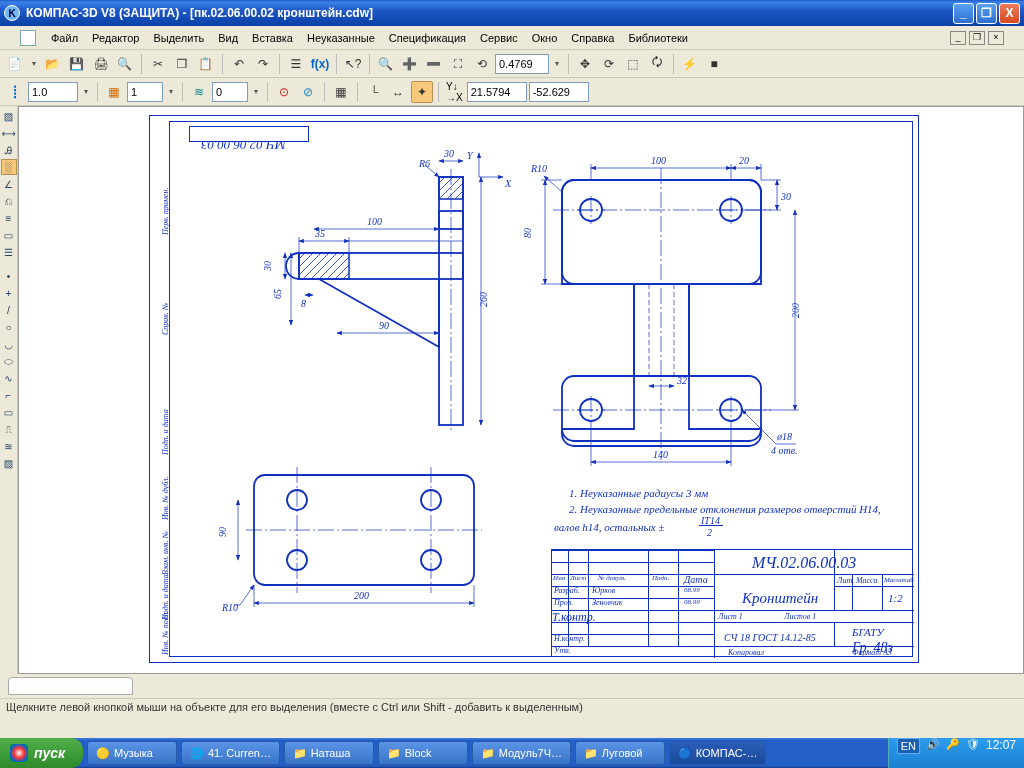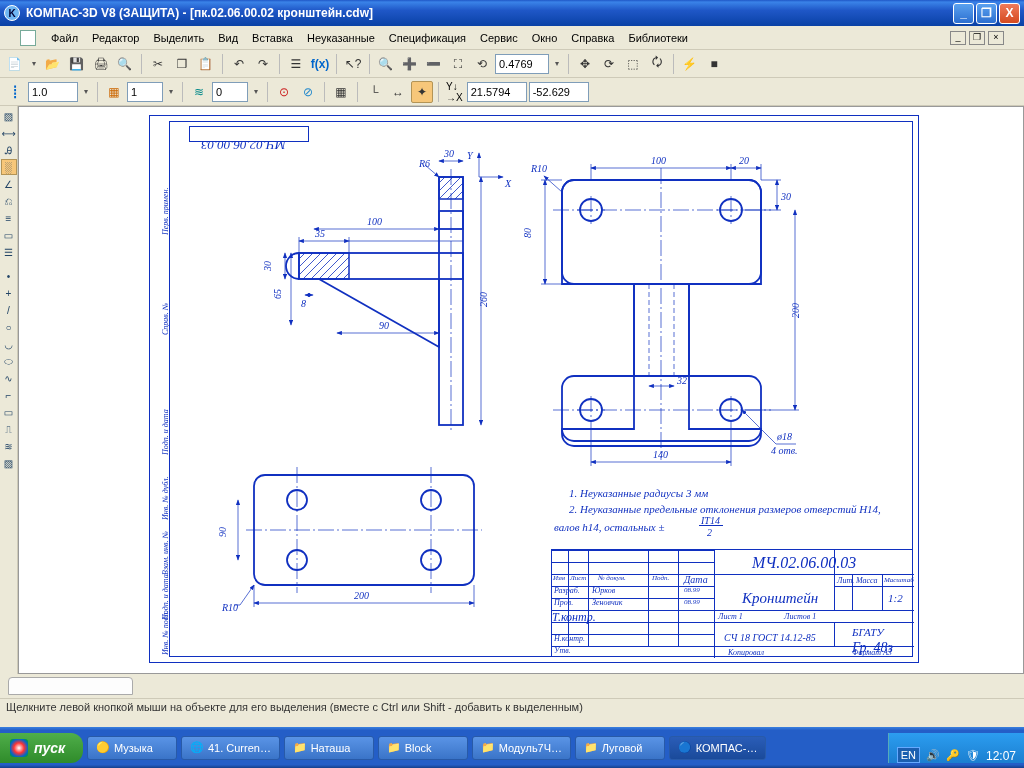--- a/index.html
+++ b/index.html
@@ -36,26 +36,26 @@
   .cadtext { position:absolute; color:#1030c0; font-family: 'Times New Roman', serif; font-style:italic; font-size:10px; white-space:nowrap; }
   .cadline { position:absolute; background:#1030c0; }
   
   .titleblock { position:absolute; right:6px; bottom:6px; width:362px; height:108px; border:1.5px solid #1030c0; border-right:none; border-bottom:none;}
   .sidebar-text { position:absolute; transform:rotate(-90deg); transform-origin:left top; color:#1030c0; font-family:'Times New Roman',serif; font-style:italic; font-size:8px; }
   .docTabs { height:24px; background:#ece9d8; padding:3px 8px; display:flex; align-items:flex-end;}
   .docTab { border:1px solid #aaa; border-top-left-radius:4px; border-top-right-radius:4px; padding:2px 60px 2px 60px; background:#fdfdfd; font-size:11px;}
   
   .statusbar { height:20px; background:#ece9d8; border-top:1px solid #cecab8; padding:2px 6px; font-size:11px; color:#333;}
   
-  .taskbar { position:absolute; bottom:0; left:0; right:0; height:41px; background:linear-gradient(#3a81e0,#245ec7 8%,#245ec7 92%,#153f8b); display:flex; align-items:center; color:#fff; font-size:11px;}
+  .taskbar { position:absolute; bottom:0; left:0; right:0; height:30px; background:linear-gradient(#3a81e0,#245ec7 8%,#245ec7 92%,#153f8b); display:flex; align-items:center; color:#fff; font-size:11px;}
   .startbtn { height:30px; padding:0 18px 0 10px; background:linear-gradient(#4fae4a,#2f8b2a); border-radius:0 12px 12px 0; display:flex; align-items:center; font-weight:bold; font-style:italic; font-size:14px; gap:6px;}
   .startbtn .orb { width:18px; height:18px; background:radial-gradient(#fff,#f33 40%,#06c 70%,#0a0); border-radius:3px; }
   .taskbtn { height:24px; margin-left:4px; padding:0 8px; background:linear-gradient(#5a94e6,#3a74c8); border:1px solid #285aa8; border-radius:3px; display:flex; align-items:center; gap:4px; min-width:90px; max-width:120px; overflow:hidden; white-space:nowrap; text-overflow:ellipsis;}
   .taskbtn.active { background:linear-gradient(#2a5db8,#1a4a9a); }
-  .tray { margin-left:auto; height:30px; background:linear-gradient(#2c9df0,#1b7fd0); display:flex; align-items:flex-end; padding:0 8px; gap:6px; border-left:1px solid #5ab;}
+  .tray { margin-left:auto; height:30px; background:linear-gradient(#2c9df0,#1b7fd0); display:flex; align-items:flex-start; padding:0 8px; gap:6px; border-left:1px solid #5ab;}
   .tray .ticon { width:14px; height:14px; }
   .clock { font-size:12px; }
   
   svg.cad { position:absolute; left:0; top:0; }
   .thin { stroke:#1030c0; stroke-width:0.7; fill:none; }
   .thick { stroke:#1030c0; stroke-width:1.8; fill:none; }
   .ctrdash { stroke-dasharray:16 3 2 3; }
   .dimtxt { font:italic 10px 'Times New Roman'; fill:#1030c0; }
   .hatch { fill:url(#hatch); stroke:#1030c0; stroke-width:1.5; }
 </style>

